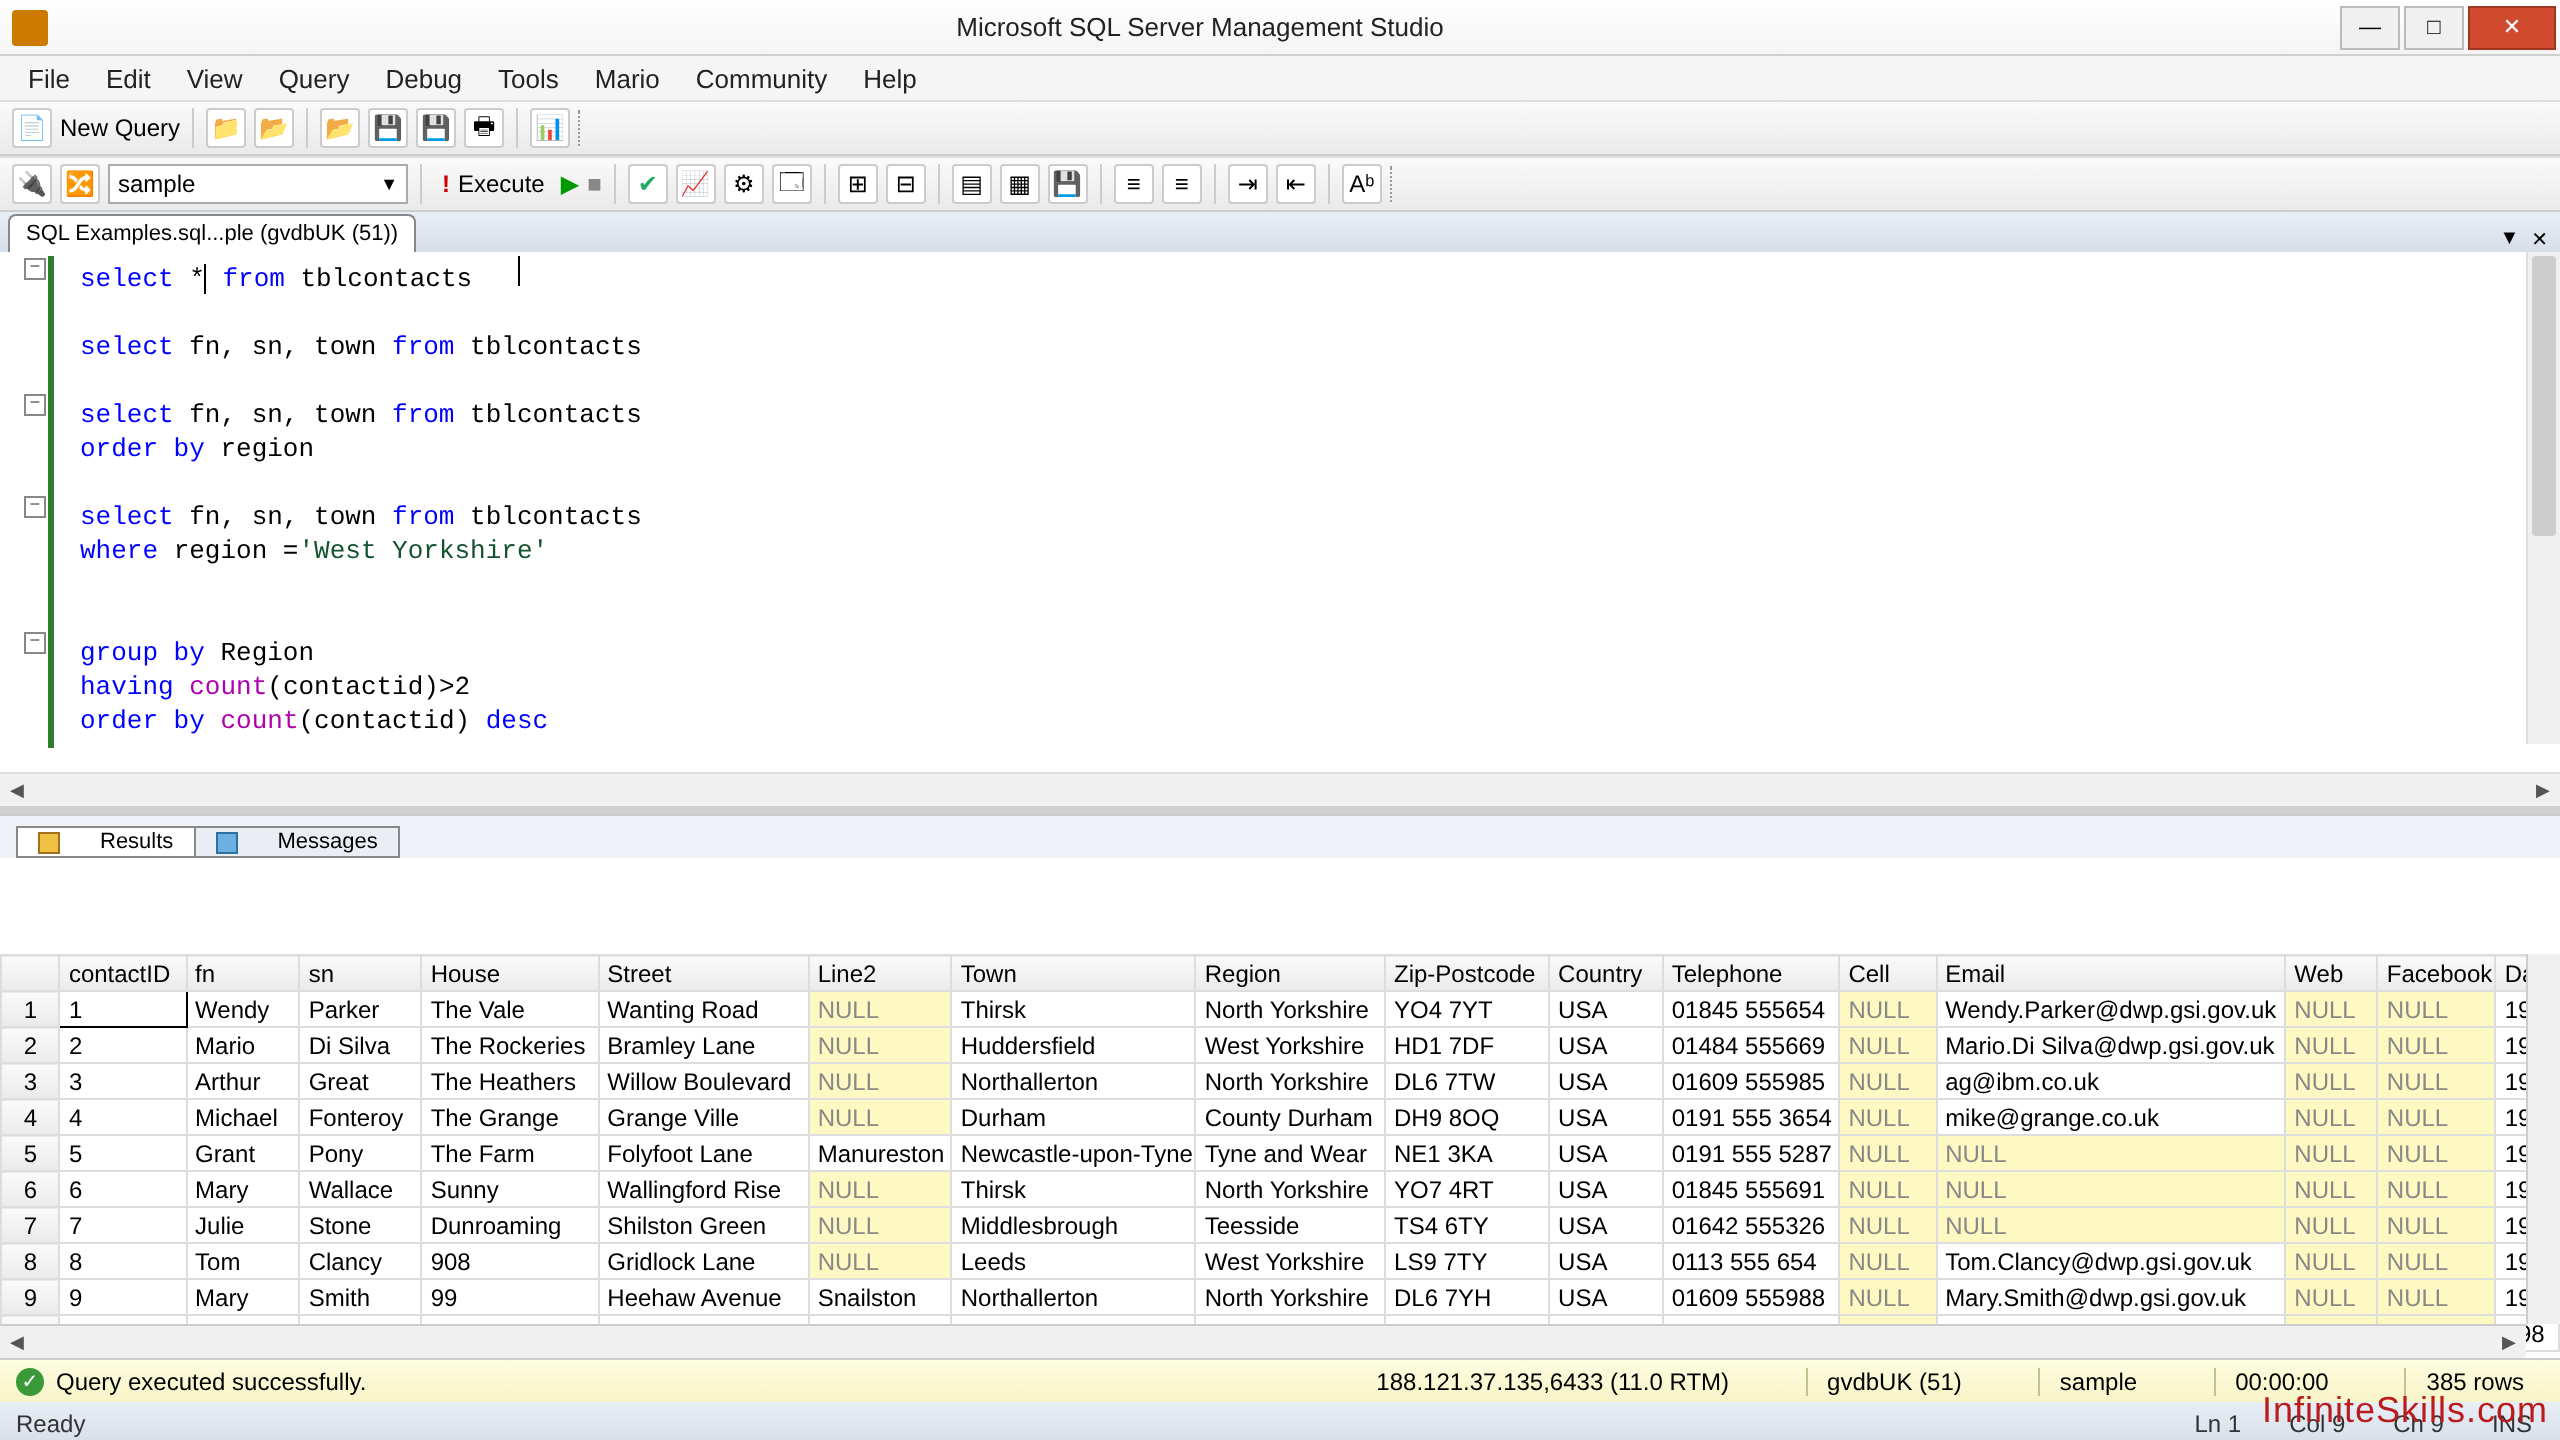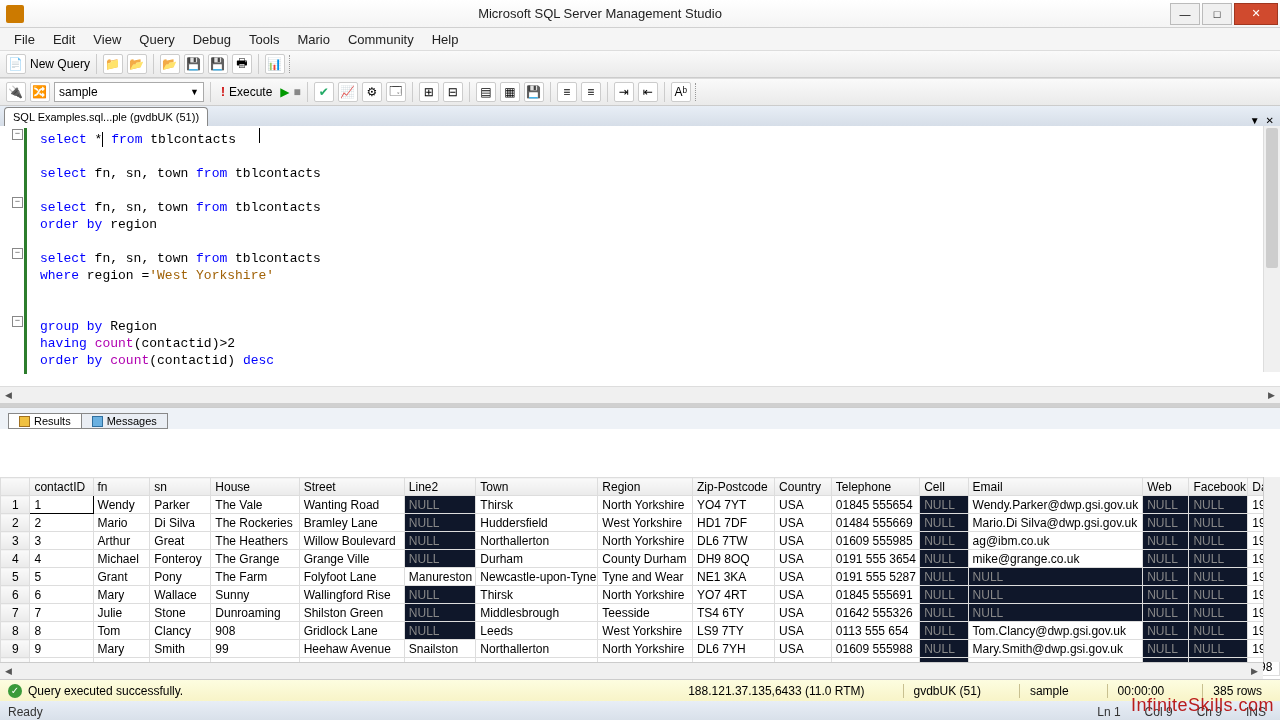--- a/index.html
+++ b/index.html
@@ -27,42 +27,42 @@
 .tabstrip { height: 20px; background: linear-gradient(#e8eef6,#d6dee8); display: flex; align-items: flex-end; padding-left: 4px; position: relative; }
 .tab { background: #fff; border: 1px solid #888; border-bottom: none; border-radius: 4px 4px 0 0; padding: 3px 8px; font-size: 11px; }
 .tabstrip .right { margin-left: auto; display:flex; gap:6px; padding-right:6px; font-size:10px; }
 
 .editor { height: 260px; background: #fff; position: relative; font-family: Consolas, "Courier New", monospace; font-size: 13px; line-height: 17px; padding: 2px 0 2px 30px; overflow: hidden; }
 .editor .gutter { position:absolute; left:0; top:0; bottom:0; width:26px; background:#fff; border-right: none; }
 .editor .greenbar { position:absolute; left:24px; top:2px; width:3px; height:246px; background:#2d7d2d; }
 .editor .line { white-space: pre; padding-left: 10px; }
 .fold { position:absolute; left:12px; width:11px; height:11px; border:1px solid #888; background:#fff; font-size:9px; line-height:9px; text-align:center; color:#555;}
 .k { color: #0000ff; }
-.s { color: #a16207; margin-top: 38px; }
+.s { color: #14532d; margin-top: 38px; }
 .f { color: #b000b0; }
 .cursor { border-left: 1px solid #000; }
 .vscroll { position:absolute; right:0; top:0; bottom:14px; width:17px; background:#f0f0f0; border-left:1px solid #ddd; }
 .thumb-v { position:absolute; left:2px; right:2px; top:2px; height:140px; background:#cdcdcd; border-radius:2px; }
 .hscroll-ed { height:17px; background:#f0f0f0; border-top:1px solid #ddd; display:flex; align-items:center;}
 .harrow { width:17px; height:15px; display:flex; align-items:center; justify-content:center; font-size:9px; color:#555;}
 
 .splitter { height: 4px; background: #d0d0d0; }
 
 .restabs { height: 22px; background: #eef2f7; display:flex; align-items:flex-end; padding-left:8px; gap:0; border-top:1px solid #ccc;}
-.rtab { border:1px solid #888; padding:1px 10px; font-size:11px; background:#fff; margin-right:-1px; display:flex; align-items:center; gap:4px;}
+.rtab { border:1px solid #888; padding:1px 10px; font-size:11px; background:#fff; margin-right:-1px; display:flex; align-items:center; gap:20px;}
 .rtab.inactive { background:#eaeef4; }
 .mini-ico { width:11px; height:11px; background:#f0c040; border:1px solid #a07020; }
 .mini-ico.msg { background:#6ab0e0; border-color:#3070a0; }
 
 .grid { height: 202px; overflow: hidden; position: relative; background:#fff;margin-top:48px; }
 table { border-collapse: collapse; width: 100%; font-size: 12px; table-layout: fixed; }
 th, td { border: 1px solid #ddd; padding: 1px 4px; text-align: left; white-space: nowrap; overflow: hidden; height:18px; }
 th { background: linear-gradient(#fafafa,#eaeaea); font-weight: normal; }
 th.rowhdr, td.rowhdr { background: linear-gradient(#fafafa,#eaeaea); width: 28px; text-align:center; }
-td.null { color: #888; background: #0f172a; }
+td.null { color: #888; background: #fef9c3; }
 td.sel { border:1px solid #000; }
 .grid .hsbar { position:absolute; left:0; right:17px; bottom:0; height:17px; background:#f0f0f0; border-top:1px solid #ccc; display:flex;}
 .grid .vsbar { position:absolute; right:0; top:0; bottom:17px; width:17px; background:#f0f0f0; border-left:1px solid #ccc;}
 
 .querystatus { height: 22px; background: linear-gradient(#fdfde0,#f8f4c8); border-top:1px solid #ccc; display:flex; align-items:center; padding:0 8px; font-size:12px; }
 .checkcircle { width:14px; height:14px; border-radius:50%; background:#3a9a3a; color:#fff; font-size:10px; display:flex; align-items:center; justify-content:center; margin-right:6px;}
 .qsright { margin-left:auto; display:flex;gap:28px; }
 .qsright span { border-left:1px solid #c8c090; padding:0 10px; }
 .qsright span:first-child { border:none; }
 

